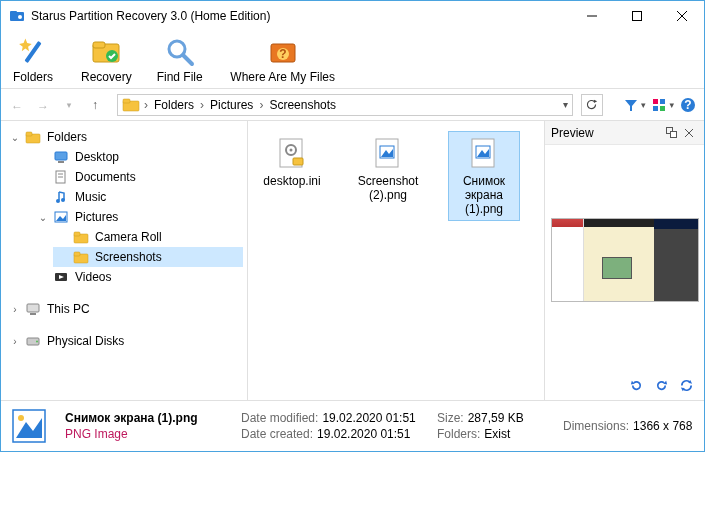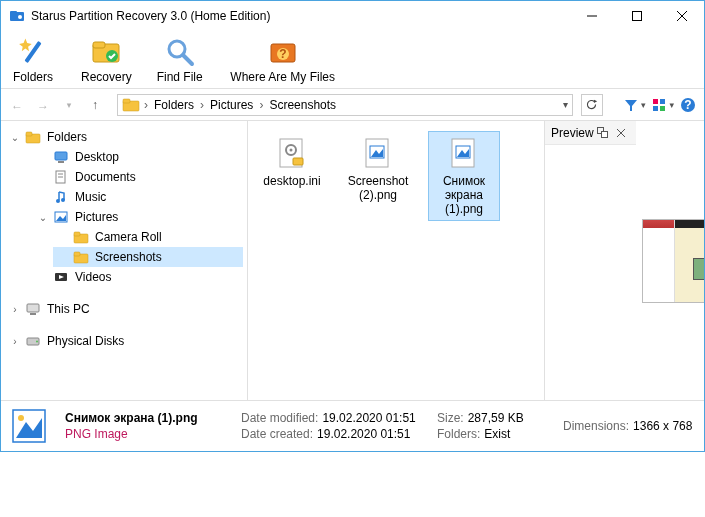--- a/index.html
+++ b/index.html
@@ -32,26 +32,26 @@
 .tree{width:247px;border-right:1px solid #e0e0e0;padding:6px 4px;overflow:auto;}
 .tree ul{list-style:none;}
 .tree li{white-space:nowrap;}
 .tree .row{display:flex;align-items:center;height:20px;padding-left:4px;gap:4px;}
 .tree .exp{width:12px;display:inline-flex;justify-content:center;color:#666;font-size:10px;}
 .tree .ico{width:16px;height:16px;display:inline-flex;align-items:center;justify-content:center;}
 .tree .lbl{padding:1px 2px;}
 .tree .selected{background:#cde8ff;}
 .tree .root-gap{height:12px;}
 .main{flex:1;display:flex;overflow:hidden;}
-.filepane{flex:1;padding:10px 8px;display:flex;align-items:flex-start;gap:14px;}
+.filepane{flex:1;padding:10px 8px;display:flex;align-items:flex-start;gap:24px;}
 .fileitem{width:72px;display:flex;flex-direction:column;align-items:center;text-align:center;gap:2px;padding:4px 2px;border:1px solid transparent;}
 .fileitem .fico{width:40px;height:36px;display:flex;align-items:center;justify-content:center;}
 .fileitem .fname{font-size:12px;line-height:14px;word-break:break-word;}
 .fileitem.selected{background:#cde8ff;border-color:#8ac6f2;}
-.preview{width:160px;border-left:1px solid #e0e0e0;display:flex;flex-direction:row;}
+.preview{width:160px;border-left:1px solid #e0e0e0;display:flex;flex-direction:column;}
 .preview-hdr{height:24px;display:flex;align-items:center;padding:0 6px;background:#f5f5f5;border-bottom:1px solid #e8e8e8;}
 .preview-hdr .ptitle{flex:1;}
 .preview-hdr .pb{width:18px;display:flex;justify-content:center;color:#555;}
 .preview-body{flex:1;display:flex;flex-direction:column;justify-content:center;align-items:center;padding:0 6px;}
 .thumb{width:148px;height:84px;border:1px solid #bbb;background:#fff;display:flex;}
 .thumb .t-left{width:32px;background:linear-gradient(#c44,#b33 8px,#fff 8px);border-right:1px solid #ddd;}
 .thumb .t-mid{flex:1;background:linear-gradient(#222 0 8px,#f6efce 8px 100%);position:relative;}
 .thumb .t-mid::after{content:"";position:absolute;left:18px;top:38px;width:28px;height:20px;background:#7db07d;border:1px solid #555;}
 .thumb .t-right{width:44px;background:linear-gradient(#0b1b3d 0 10px,#444 10px 100%);}
 .preview-tools{height:26px;display:flex;align-items:center;justify-content:flex-end;gap:10px;padding:0 10px;color:#2a6ed6;}

